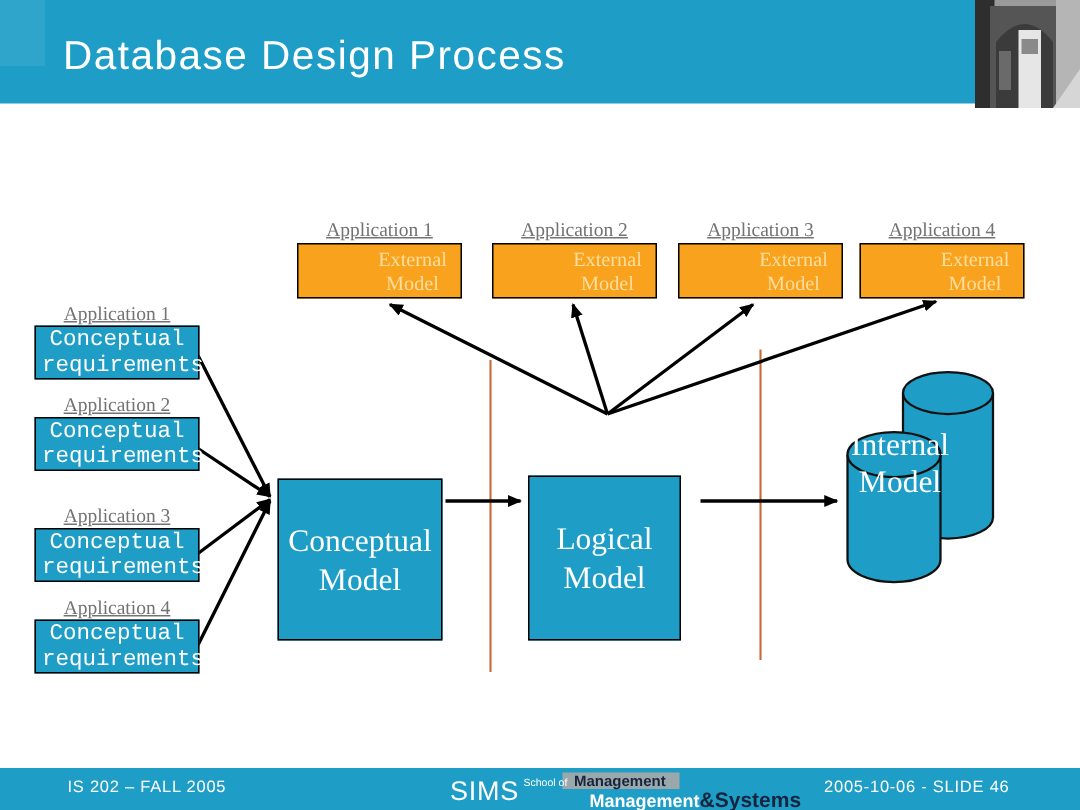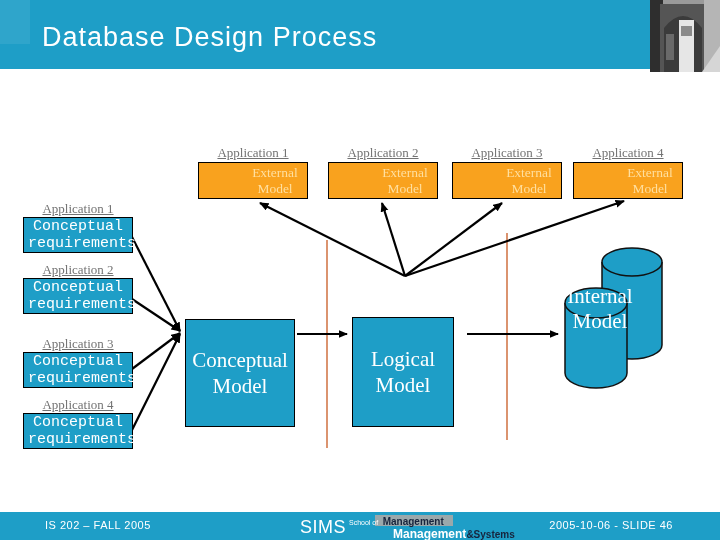--- a/index.html
+++ b/index.html
@@ -44,21 +44,21 @@
   .footer .course{position:absolute;left:45px;top:7px;font-size:11px;letter-spacing:0.5px;}
   .footer .slideinfo{position:absolute;right:47px;top:7px;font-size:11px;letter-spacing:0.5px;}
   .logo{position:absolute;left:300px;top:3px;display:flex;align-items:center;}
   .logo .acronym{font-size:18px;font-weight:normal;color:#fff;letter-spacing:0.5px;margin-right:3px;}
   .logo .cols{display:flex;flex-direction:column;position:relative;}
   .logo .graypanel{position:absolute;left:26px;top:0;width:78px;height:11px;background:#9aa8ab;z-index:0;}
   .logo .l1,.logo .l2{position:relative;z-index:1;white-space:nowrap;line-height:10px;}
   .logo .tiny{font-size:7px;color:#fff;}
   .logo .darkbold{font-size:10px;font-weight:bold;color:#17243d;}
   .logo .whitebold{font-size:12px;font-weight:bold;color:#fff;margin-left:44px;}
-  .logo .darksmall{font-size:10px;font-weight:bold;color:#17243d;}
+  .logo .darksmall{font-size:14px;font-weight:bold;color:#17243d;}
 </style>
 </head>
 <body>
 
 <div id="slide">
 
   <div class="header">
     <div class="corner"></div>
     <div class="title">Database Design Process</div>
     <svg class="photo" viewBox="0 0 70 72">

